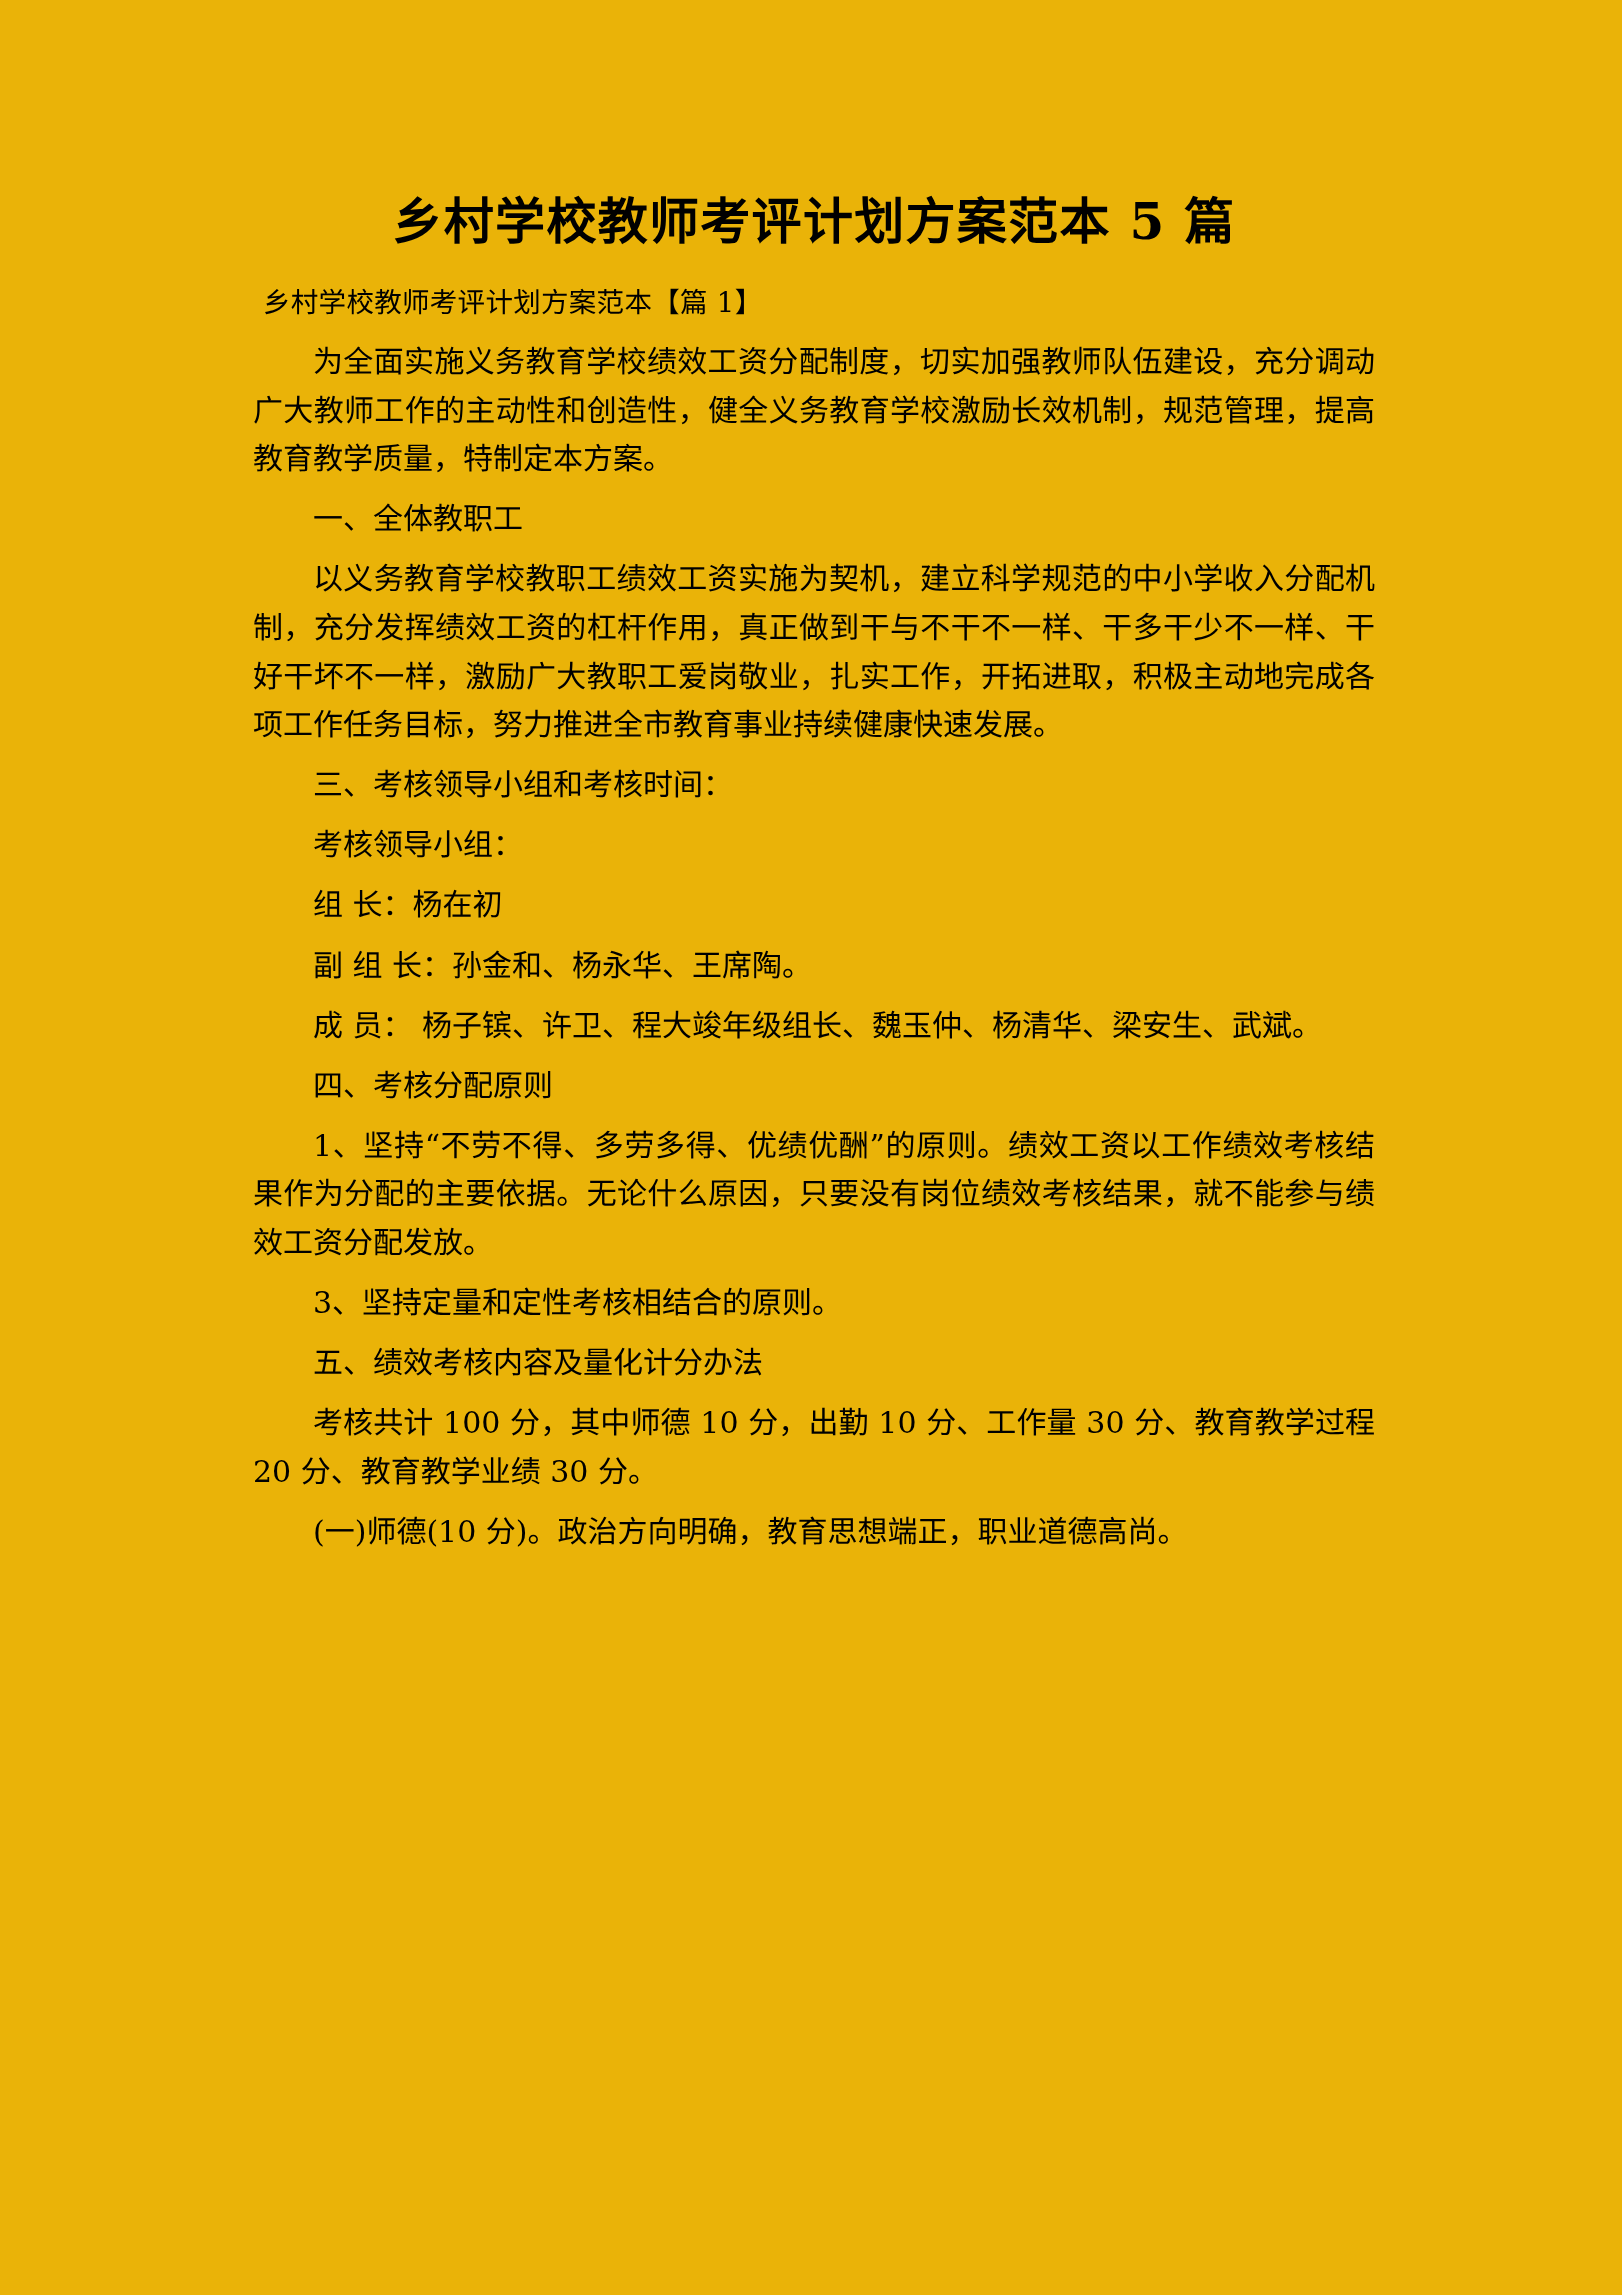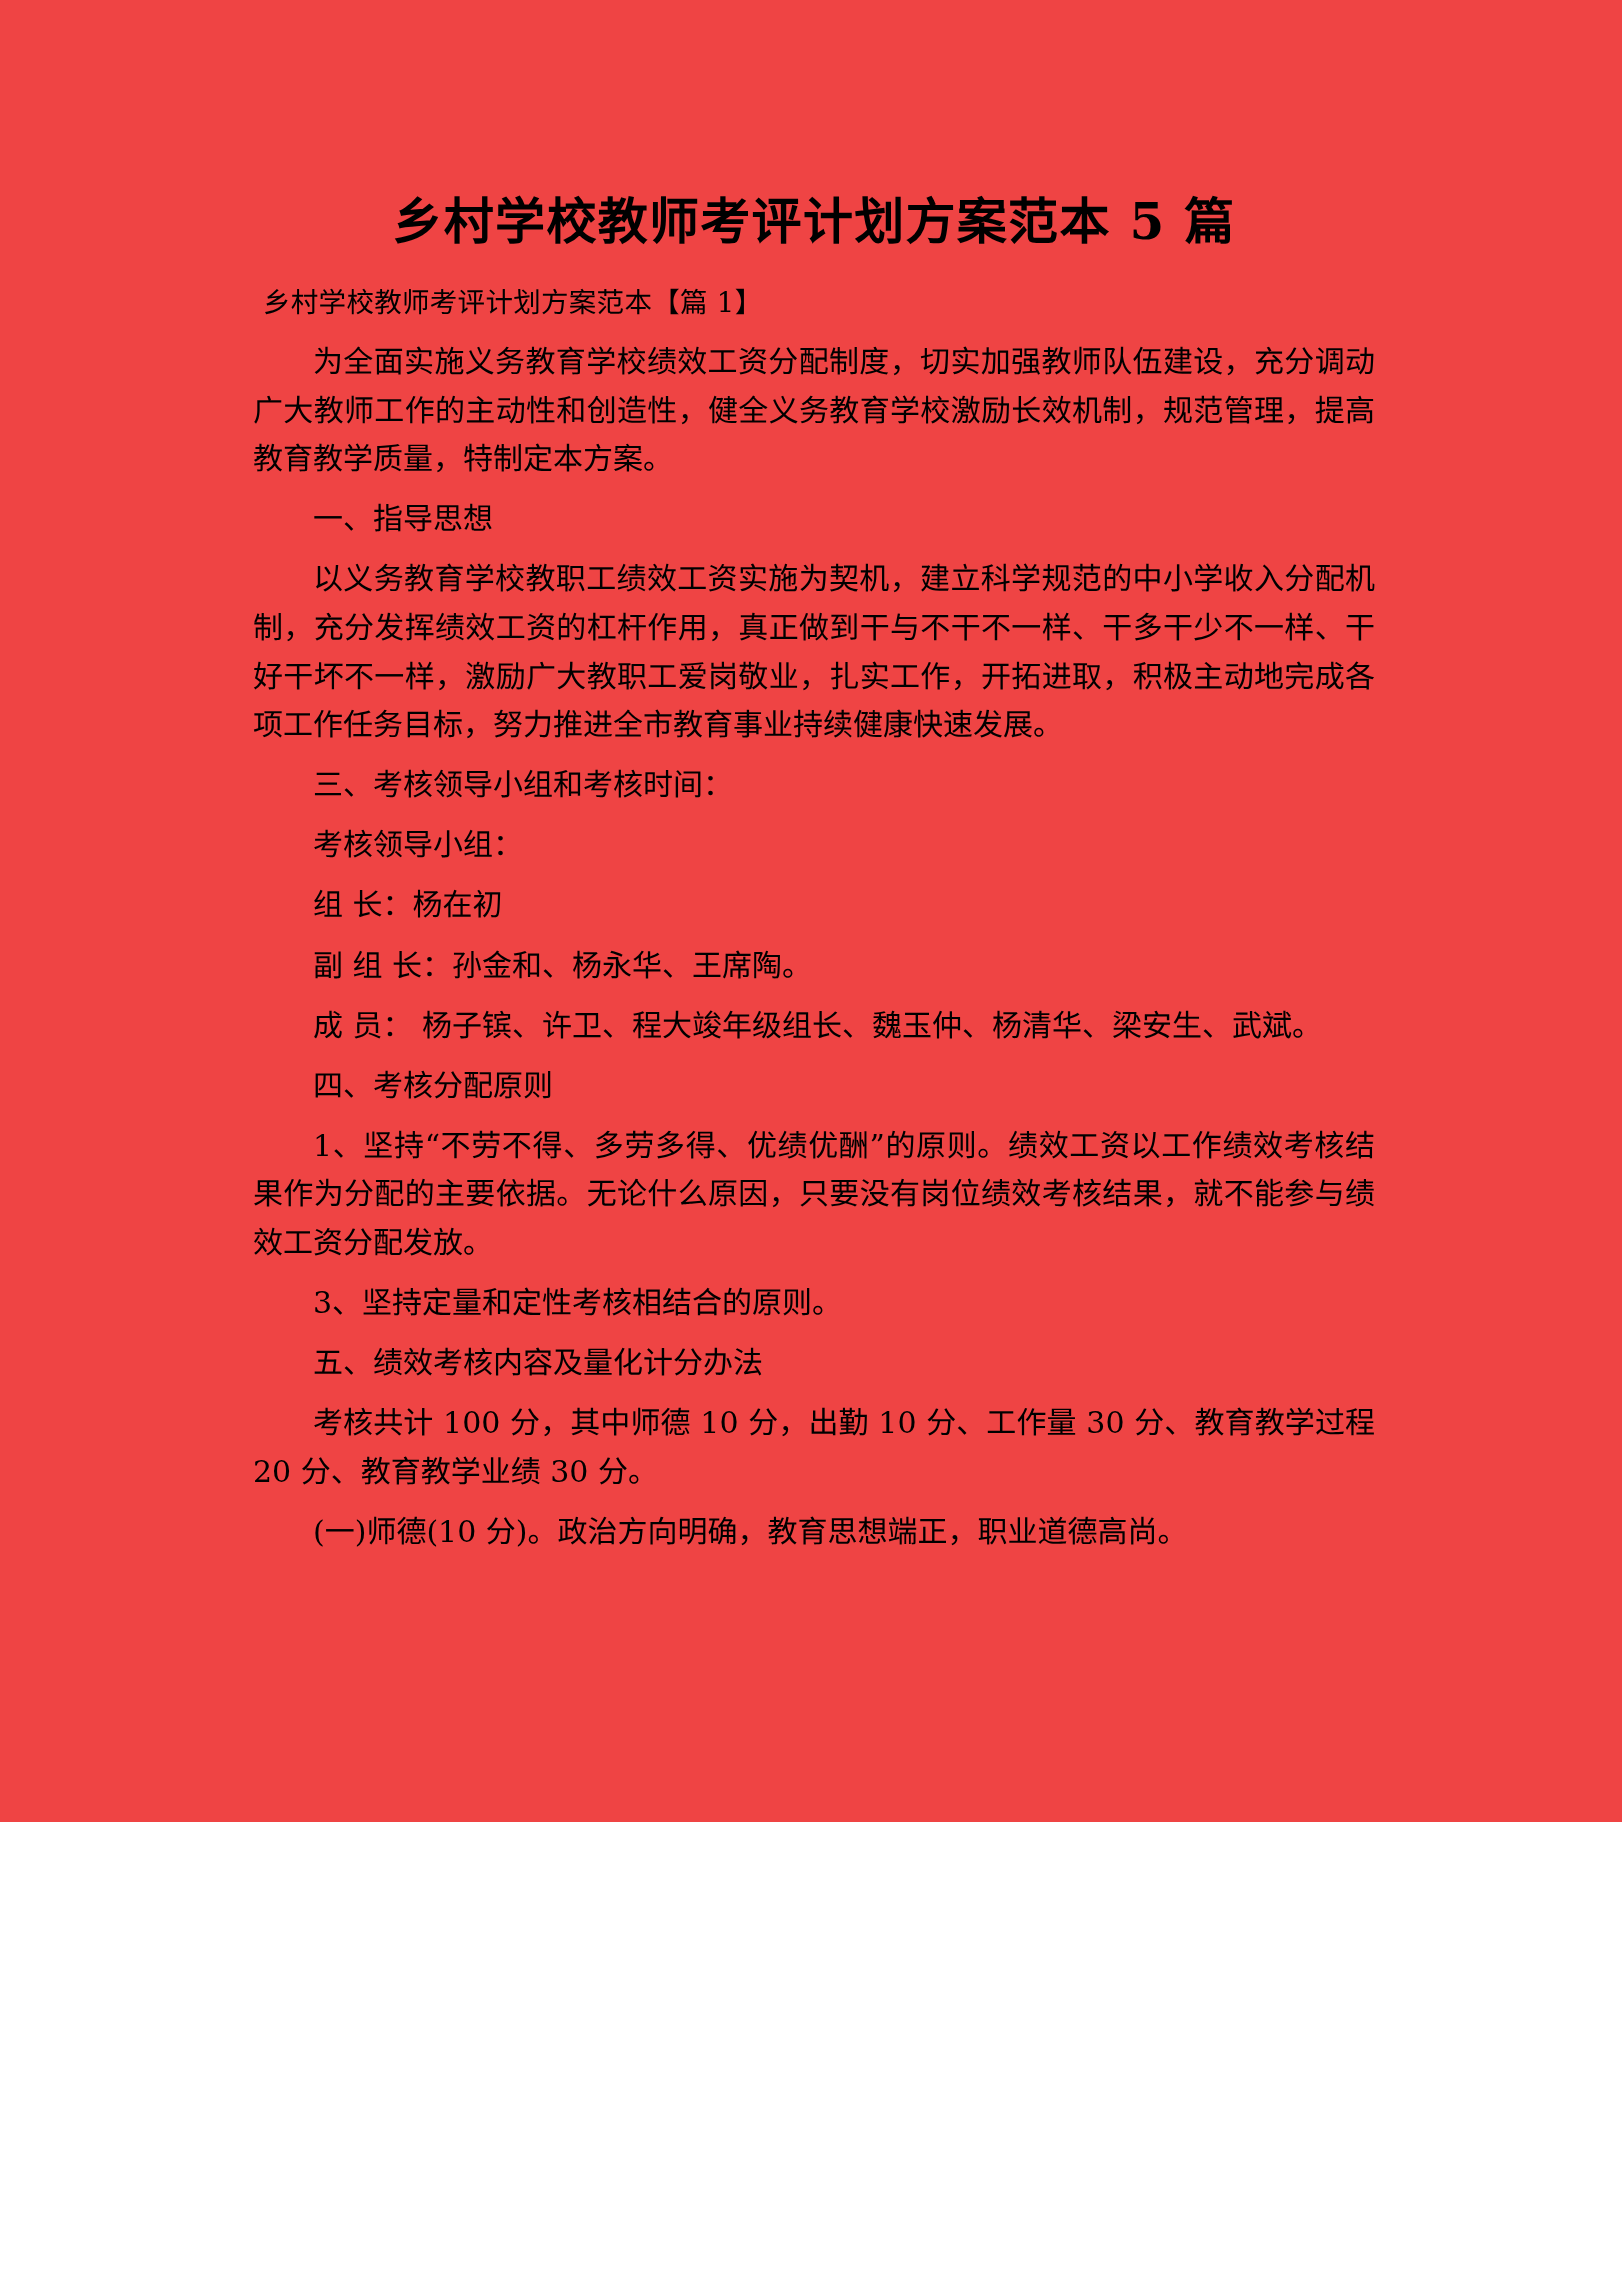--- a/index.html
+++ b/index.html
@@ -4,22 +4,22 @@
 <title>乡村学校教师考评计划方案范本 5 篇</title>
 <style>
   html, body {
     margin: 0;
     padding: 0;
     background: #ffffff;
   }
   .page {
     position: relative;
     width: 1623px;
-    height: 1822px;
-    background: #ef4444;
+    height: 2295px;
+    background: #eab308;
     box-sizing: border-box;
     overflow: hidden;
     font-family: "DejaVu Serif", "Liberation Serif", serif;
     color: #000000;
   }
   .content {
     position: absolute;
     left: 252px;
     top: 0;
     width: 1124px;
@@ -64,21 +64,21 @@
 
 <div class="page">
   <div class="content">
 
     <h1 class="doc-title">乡村学校教师考评计划方案范本 5 篇</h1>
 
     <div class="subtitle">乡村学校教师考评计划方案范本【篇 1】</div>
 
     <p class="body indent">为全面实施义务教育学校绩效工资分配制度，切实加强教师队伍建设，充分调动广大教师工作的主动性和创造性，健全义务教育学校激励长效机制，规范管理，提高教育教学质量，特制定本方案。</p>
 
-    <p class="body indent last-line-free">一、指导思想</p>
+    <p class="body indent last-line-free">一、全体教职工</p>
 
     <p class="body indent">以义务教育学校教职工绩效工资实施为契机，建立科学规范的中小学收入分配机制，充分发挥绩效工资的杠杆作用，真正做到干与不干不一样、干多干少不一样、干好干坏不一样，激励广大教职工爱岗敬业，扎实工作，开拓进取，积极主动地完成各项工作任务目标，努力推进全市教育事业持续健康快速发展。</p>
 
 
     <p class="body indent last-line-free">三、考核领导小组和考核时间：</p>
 
 
     <p class="body indent last-line-free">考核领导小组：</p>
 
     <p class="body indent last-line-free">组 长：杨在初</p>

